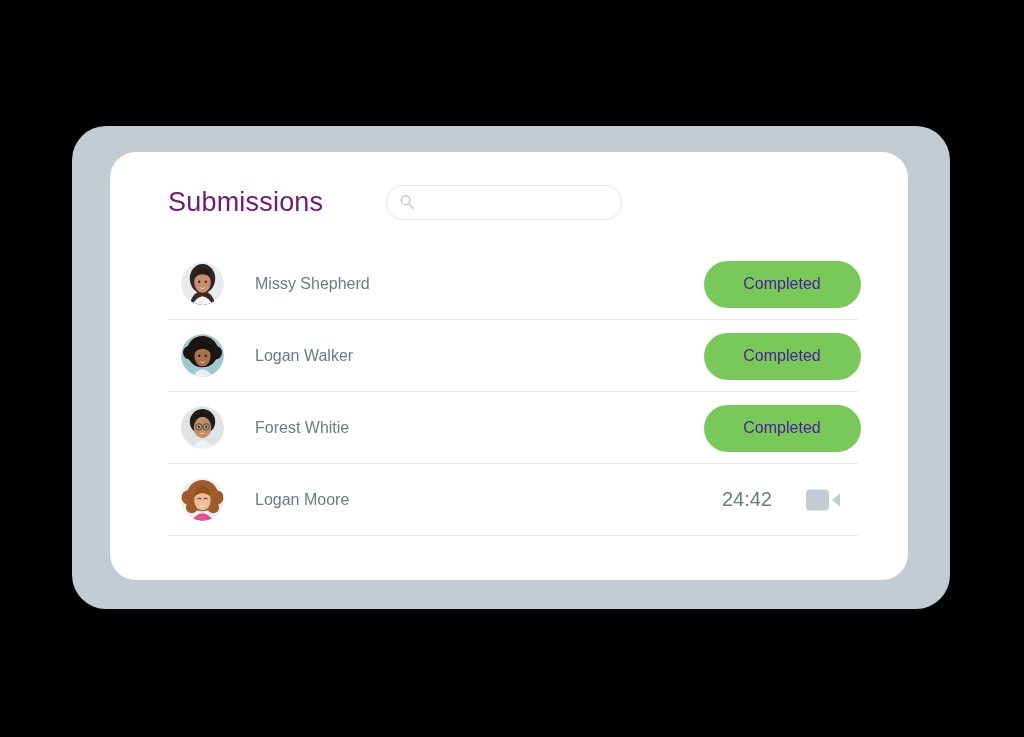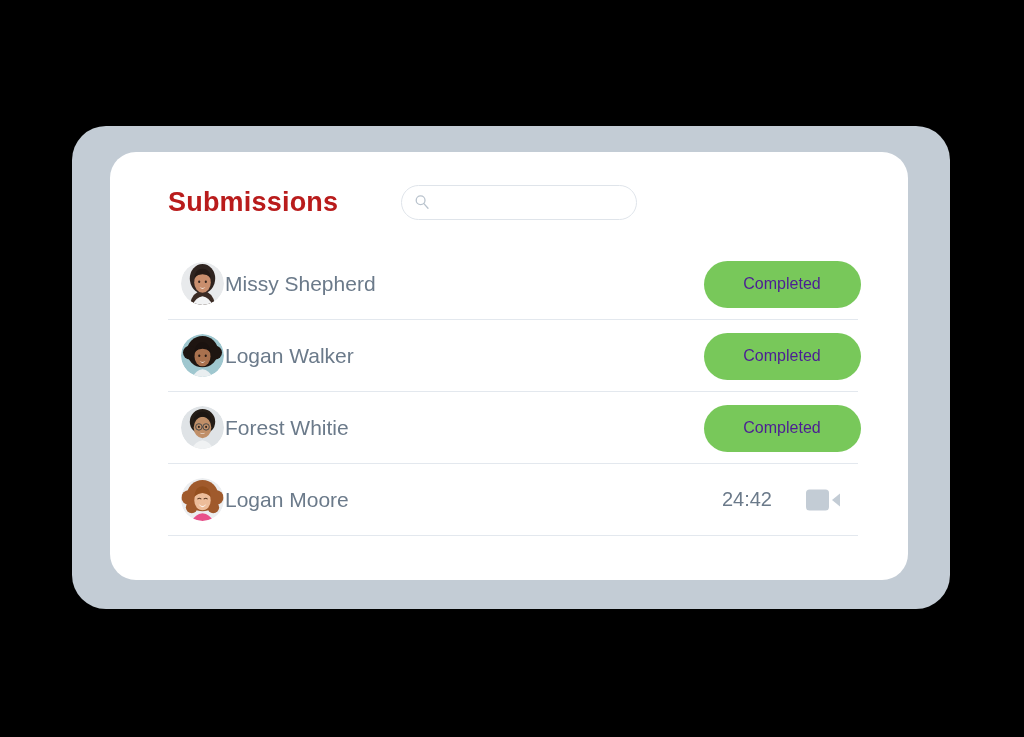--- a/index.html
+++ b/index.html
@@ -48,22 +48,22 @@
     left: 58px;
     top: 26px;
     width: 600px;
     height: 48px;
     display: flex;
     align-items: center;
   }
 
   .page-title {
     font-size: 27px;
-    font-weight: bold;
-    color: #b91c1c;
+    font-weight: normal;
+    color: #701a75;
     letter-spacing: 0.2px;
     white-space: nowrap;
   }
 
   .search-wrap {
     position: relative;
     margin-left: 63px;
     width: 236px;
     height: 35px;
   }
@@ -114,22 +114,22 @@
     height: 43px;
     border-radius: 50%;
     flex: 0 0 auto;
     margin-left: 13px;
     overflow: hidden;
     position: relative;
   }
   .avatar svg { display: block; width: 100%; height: 100%; }
 
   .row-name {
-    margin-left: 1px;
-    font-size: 21px;
+    margin-left: 31px;
+    font-size: 16px;
     color: #6b7a8a;
     white-space: nowrap;
     flex: 0 0 auto;
   }
 
   .row-spacer { flex: 1 1 auto; }
 
   .row-duration {
     font-size: 20px;
     color: #6b7a8a;

